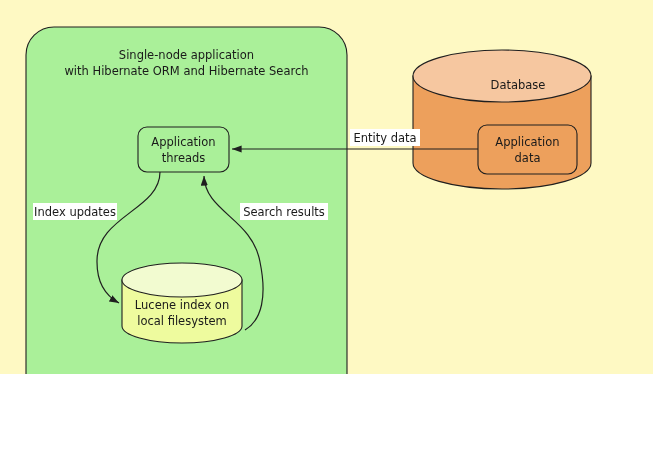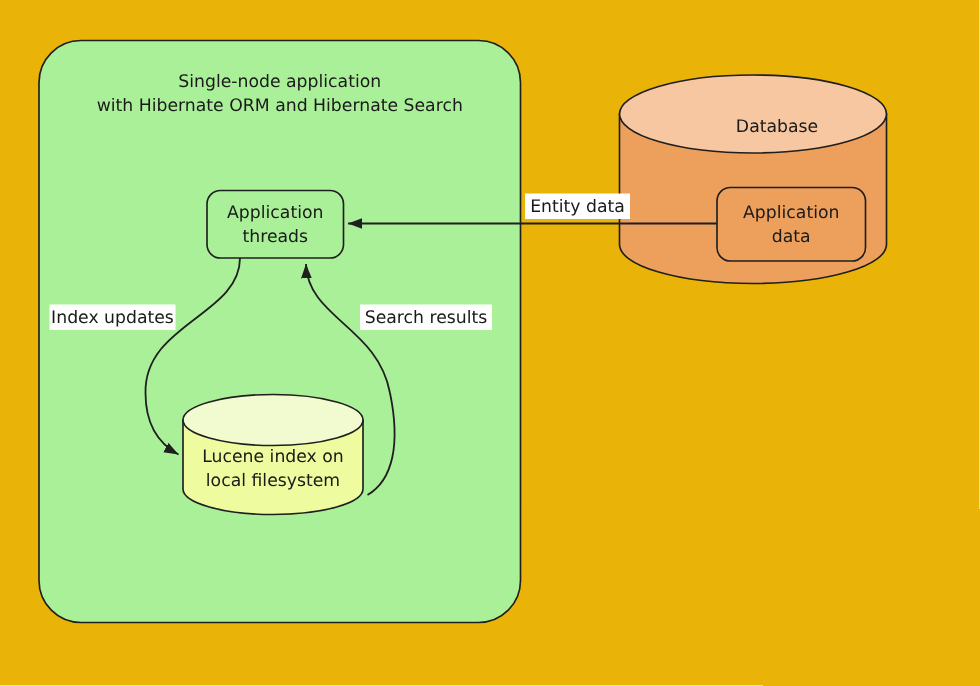--- a/index.html
+++ b/index.html
@@ -6,22 +6,22 @@
     margin: 0;
     padding: 0;
     background: #ffffff;
   }
   body {
     font-family: "DejaVu Sans", "Liberation Sans", sans-serif;
   }
   #diagram-root {
     position: relative;
     width: 653px;
-    height: 457px;
-    background: #eab308;
+    height: 374px;
+    background: #fef9c3;
     overflow: hidden;
   }
   #diagram-svg {
     position: absolute;
     left: 0;
     top: 0;
     width: 653px;
     height: 457px;
   }
   .dtext {

